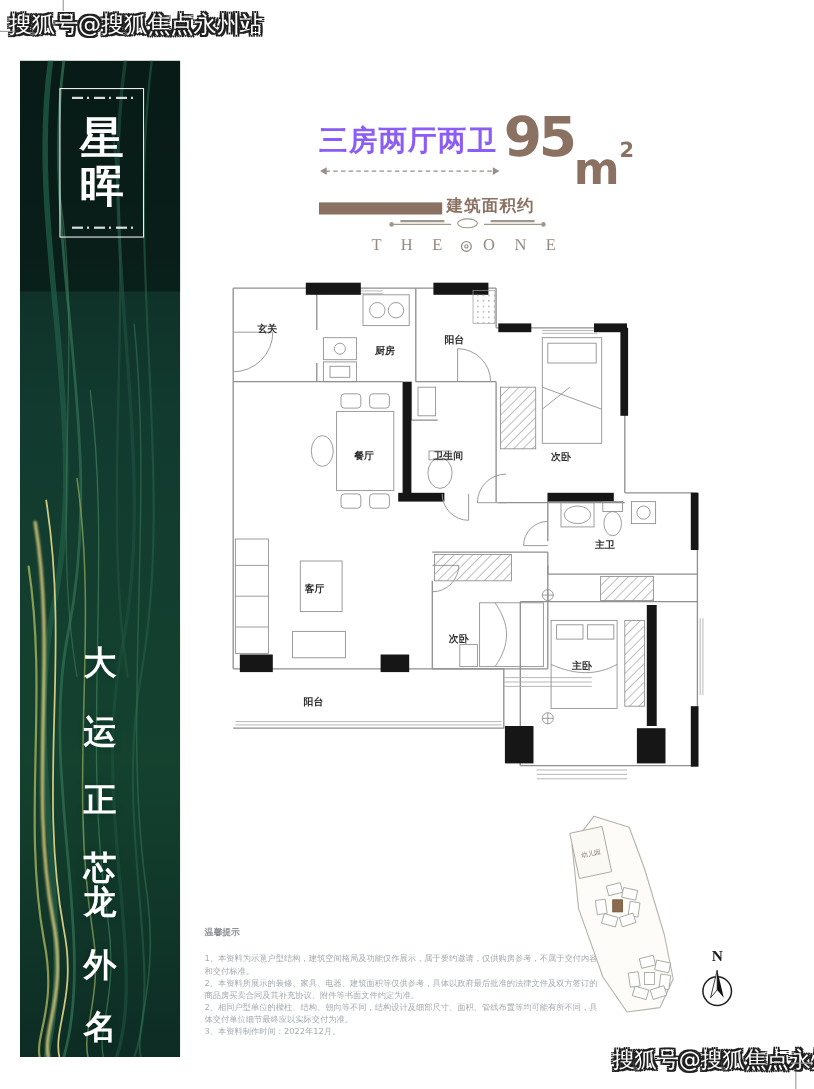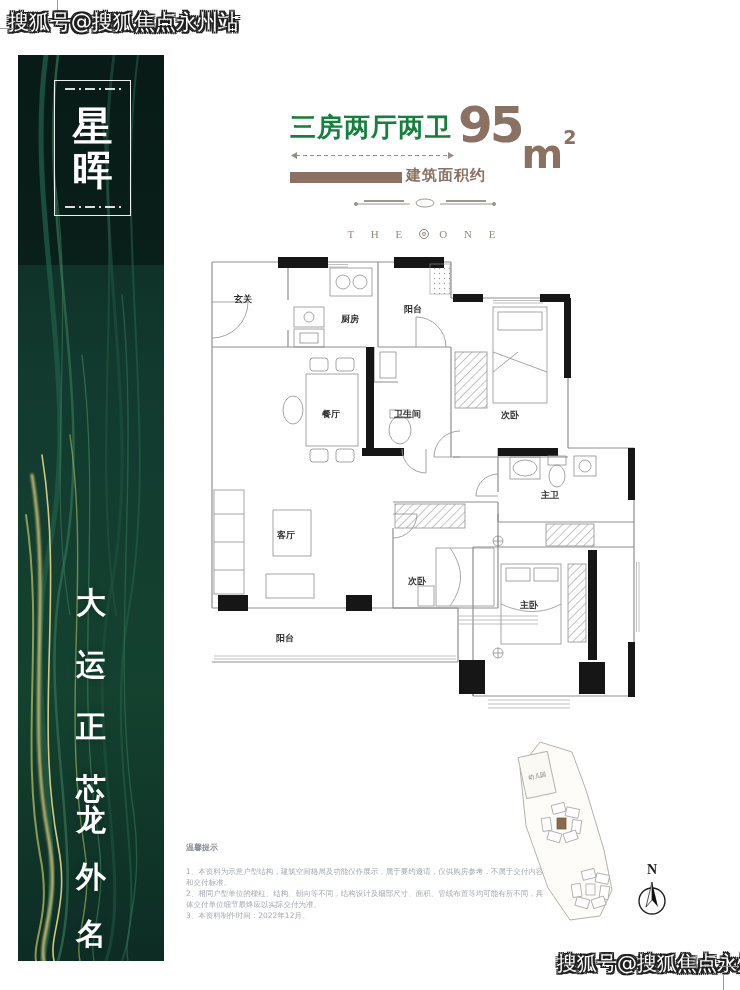--- a/index.html
+++ b/index.html
@@ -17,34 +17,34 @@
          background:repeating-linear-gradient(90deg,#fff 0 10px,transparent 10px 14px,#fff 14px 16px,transparent 16px 20px); opacity:.85; }
   .badge-char { color:#fff; font-family:"DejaVu Serif","Liberation Serif",serif; font-size:40px; line-height:1.1; font-weight:600; }
   .slogan { position:absolute; left:0; right:0; display:flex; flex-direction:column; align-items:center;
             color:#fff; font-family:"DejaVu Serif","Liberation Serif",serif; font-size:30px; font-weight:600;
             text-shadow:0 0 6px rgba(0,40,30,.6); }
   .slogan.s1 { top:528px; gap:21px; }
   .slogan.s2 { top:745px; gap:16px; }
 
   
   .header { position:absolute; left:290px; top:110px; width:300px; height:85px; color:#8a7161; }
-  .ht { font-size:26px; font-weight:800; letter-spacing:1px; color:#15803d; white-space:nowrap; }
+  .ht { font-size:26px; font-weight:800; letter-spacing:1px; color:#8b5cf6; white-space:nowrap; }
   .dash-arrow { margin-top:6px; width:165px; height:9px; display:block; }
-  .bar-row { margin-top:8px; display:flex; align-items:flex-end; gap:4px; }
+  .bar-row { margin-top:20px; display:flex; align-items:flex-end; gap:4px; }
   .bar { width:112px; height:11px; background:#8a7161; }
   .bar-label { font-size:15px; font-weight:700; color:#8a7161; line-height:1; letter-spacing:1px; }
   .area { position:absolute; left:168px; top:-10px; display:flex; align-items:flex-start; }
   .area-num { font-size:50px; font-weight:700; letter-spacing:-3px; line-height:1; }
   .area-unit { font-size:40px; font-weight:700; line-height:1; margin-top:34px; }
   .area-sup { font-size:19px; font-weight:700; line-height:1; margin-top:28px; }
 
   
   .divider { position:absolute; left:330px; top:195px; width:190px; text-align:center; color:#978b81; }
-  .brand { margin-top:14px; display:flex; align-items:center; justify-content:center; gap:10px;
-           font-size:11px; letter-spacing:7px; color:#968a80; font-family:"Liberation Serif",serif; }
+  .brand { margin-top:1px; display:flex; align-items:center; justify-content:center; gap:10px;
+           font-size:15px; letter-spacing:7px; color:#968a80; font-family:"Liberation Serif",serif; }
   .brand .ring { width:10px; height:10px; border:1px solid #968a80; border-radius:50%;
                  box-shadow:inset 0 0 0 2px #fff, inset 0 0 0 3px #968a80; flex:0 0 auto; }
 
   
   .floorplan { position:absolute; left:198px; top:252px; }
   .floorplan text { font-family:"DejaVu Sans","Liberation Sans",sans-serif; font-size:9px; font-weight:600; fill:#2f2f2f; }
 
   
   .notes { position:absolute; left:186px; top:842px; width:358px; color:#a4a9af; }
   .notes .nt { font-size:8px; font-weight:700; color:#8b9096; margin-bottom:13px; }
@@ -289,20 +289,21 @@
       <text x="343" y="246">主卫</text>
       <text x="322" y="356">主卧</text>
       <text x="78" y="389">阳台</text>
     </g>
   </svg>
 
   <div class="notes">
     <div class="nt">温馨提示</div>
     <ul>
       <li>1、本资料为示意户型结构，建筑空间格局及功能仅作展示，属于要约邀请，仅供购房参考，不属于交付内容和交付标准。</li>
+      <li>2、本资料所展示的装修、家具、电器、建筑面积等仅供参考，具体以政府最后批准的法律文件及双方签订的商品房买卖合同及其补充协议、附件等书面文件约定为准。</li>
       <li>2、相同户型单位的樑柱、结构、朝向等不同，结构设计及细部尺寸、面积、管线布置等均可能有所不同，具体交付单位细节最终应以实际交付为准。</li>
       <li>3、本资料制作时间：2022年12月。</li>
     </ul>
   </div>
 
   <svg class="siteplan" width="180" height="198" viewBox="0 0 180 198">
     <path d="M40,4 L72,14 L86,52 L104,112 L112,152 L100,178 L70,182 L48,150 L26,88 L20,30 Z" fill="#fdfcf8" stroke="#b5b2aa" stroke-width="1" stroke-linejoin="round"></path>
     <g transform="rotate(-12 37 37)">
       <rect x="22" y="16" width="30" height="42" fill="#fbf9f4" stroke="#a9a69e" stroke-width="0.8"></rect>
       <text class="kg" x="28" y="40">幼儿园</text>

